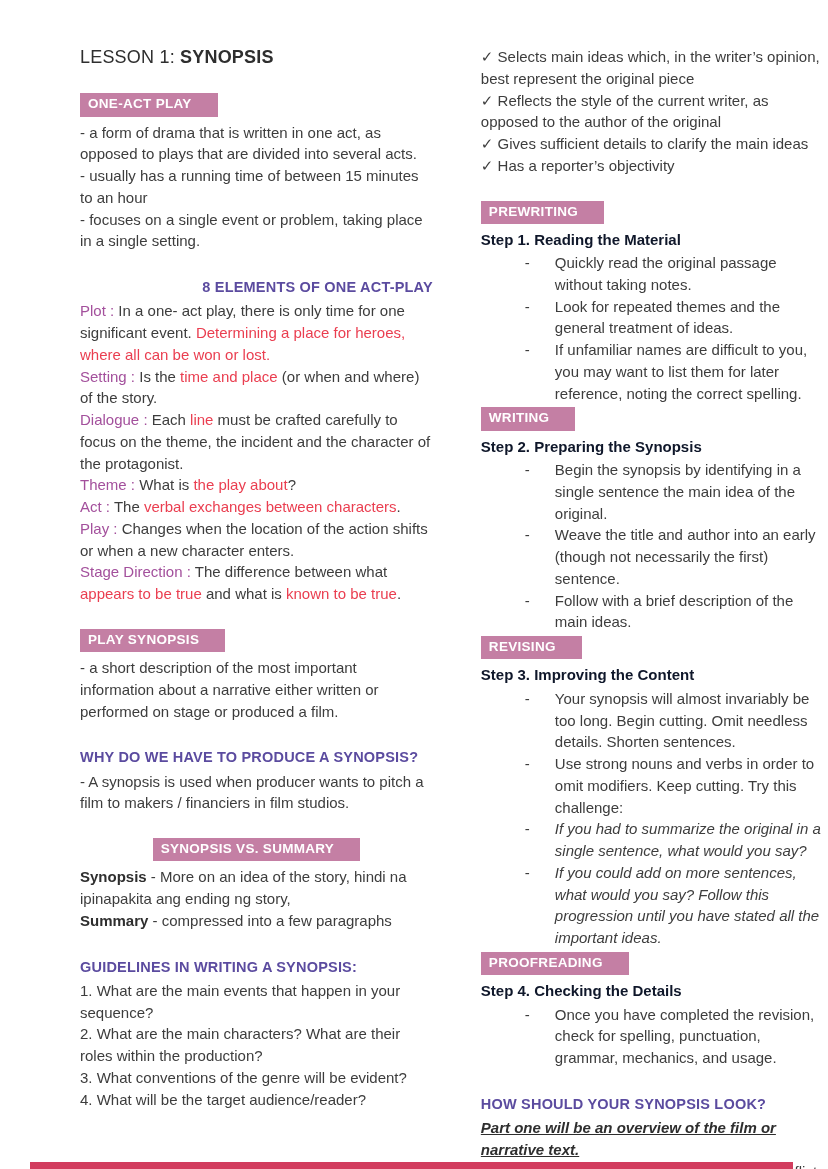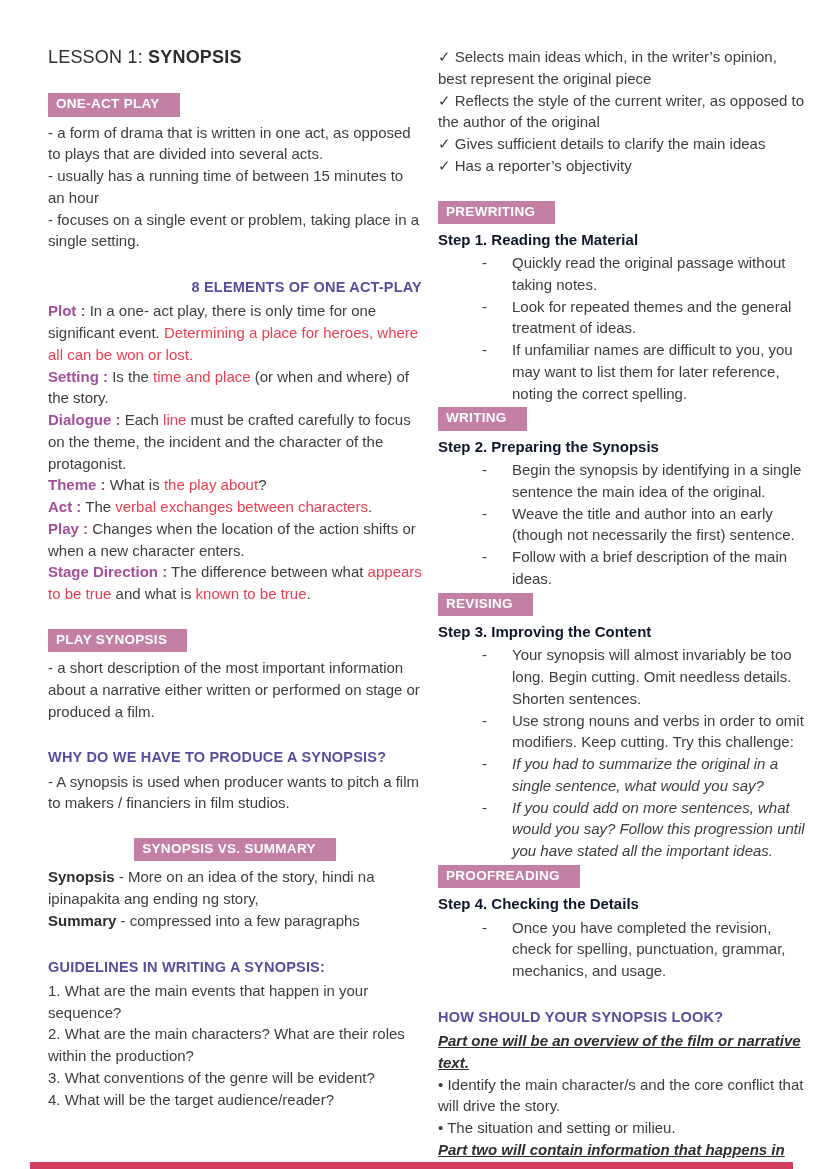--- a/index.html
+++ b/index.html
@@ -8,49 +8,49 @@
     width:828px;height:1169px;
     box-sizing:border-box;
     background:#fff;
     font-family:"Liberation Sans", sans-serif;
     color:var(--body-text,#3d3d3d);
     display:flex;
     padding:46px 0 0 48px;
     gap:16px;
     overflow:hidden;
   }
-  .col{display:block;}
+  .col{display:block;margin-left:32px;}
   .col-left{width:374px;}
   .col-right{width:368px;}
   .blk{margin:0;}
   .para{font-size:15px;line-height:1.45;margin:0;}
   .title{font-size:18px;line-height:1.3;color:#2e2e2e;letter-spacing:.2px;}
   .title .r-b{font-weight:700;}
   .chip-row{margin-top:24px;margin-bottom:5px;}
   .chip-row.after-dash{margin-top:3px;}
   .chip-row.center{text-align:center;}
   .chip{
     display:inline-block;
     background:var(--chip-bg,#c47fa4);
     color:#fff;font-weight:700;font-size:13.5px;
-    padding:2px 20px 3px 8px;letter-spacing:.3px;
+    padding:2px 26px 3px 8px;letter-spacing:.3px;
     line-height:1.35;
   }
   .heading{
     margin-top:25px;margin-bottom:3px;
     font-size:14.5px;font-weight:700;
     color:var(--heading-purple,#5b4b9f);
     letter-spacing:.2px;line-height:1.4;
   }
   .heading.center{text-align:right;}
   .step{font-size:15px;font-weight:700;color:#0f172a;line-height:1.5;margin:1px 0 1px 0;}
   .dash-item{display:flex;font-size:15px;line-height:1.45;margin:0;}
   .dash-item .marker{flex:none;width:30px;padding-left:44px;}
   .dash-item .dtext{flex:1;}
-  .r-label{color:var(--element-label,#a3509c);font-weight:700;}
+  .r-label{color:var(--element-label,#a3509c);font-weight:400;}
   .r-red{color:var(--red-highlight,#ea3e50);}
   .r-b{font-weight:700;color:#2e2e2e;}
   .r-i{font-style:italic;}
   .r-biu{font-weight:700;font-style:italic;text-decoration:underline;color:#2e2e2e;}
   .bottom-bar{
     position:absolute;left:30px;right:35px;bottom:0;height:7px;
     background:var(--bottom-bar,#d23c5e);
   }
 </style>
 </head>

